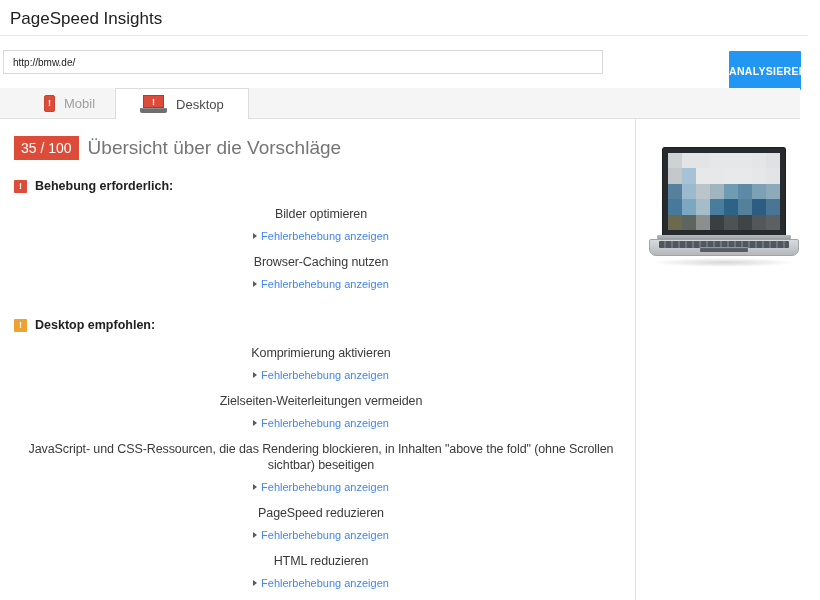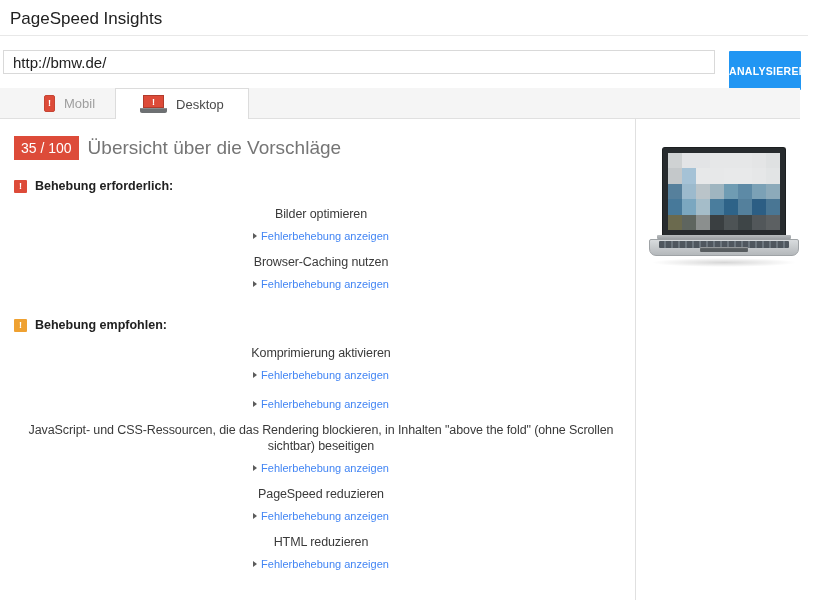--- a/index.html
+++ b/index.html
@@ -2,22 +2,22 @@
 <html style="--accent-blue: #2196f3; --link-blue: #4285f4; --download-link-blue: #4aa5e8; --error-red: #dd4b39; --warn-orange: #efa131; --pass-green: #36a04b; --tabbar-bg: #f5f5f5; --border-gray: #e0e0e0; --text-dark: #212121; --text-gray: #757575; --muted-tab: #9e9e9e;"><head>
 <meta charset="utf-8">
 <style>
   * { margin:0; padding:0; box-sizing:border-box; }
   html,body { width:820px; height:600px; background:#fff; overflow:hidden; }
   body { font-family:"Liberation Sans", sans-serif; position:relative; color:var(--text-dark); }
 
   .app-title { position:absolute; left:10px; top:9px; font-size:17px; color:var(--text-dark); }
   .header-rule { position:absolute; left:0; top:35px; width:808px; border-top:1px solid #e8e8e8; }
 
-  .url-input { position:absolute; left:3px; top:50px; width:712px; height:24px;
-    border:1px solid #d9d9d9; padding:8px 9px; font-size:15px; color:#212121;
+  .url-input { position:absolute; left:3px; top:50px; width:600px; height:24px;
+    border:1px solid #d9d9d9; padding:8px 9px; font-size:10px; color:#212121;
     font-family:"Liberation Sans", sans-serif; outline:none; }
   .analyze-btn { position:absolute; left:729px; top:51px; width:72px; height:39px;
     background:var(--accent-blue); color:#fff; border:none; font-size:10.5px; font-weight:bold;
     letter-spacing:.3px; font-family:"Liberation Sans", sans-serif; cursor:pointer; border-radius:1px; }
 
   .tabbar { position:absolute; left:0; top:88px; width:800px; height:31px;
     background:var(--tabbar-bg); border-bottom:1px solid var(--border-gray);
     display:flex; align-items:stretch; }
   .tab { display:flex; align-items:center; gap:9px; padding:0 20px; font-size:13px; cursor:pointer; }
   .tab-mobil { margin-left:24px; color:var(--muted-tab); }
@@ -120,31 +120,32 @@
     <div class="item">
       <div class="item-title">Browser-Caching nutzen</div>
       <a class="item-link">
         <span class="arrow"></span>
         <span class="lbl">Fehlerbehebung anzeigen</span>
       </a>
     </div>
 
     <div class="sec-label second">
       <span class="badge orange">!</span>
-      <span>Behebung empfohlen:</span>
+      <span>Desktop empfohlen:</span>
     </div>
 
     <div class="item">
       <div class="item-title">Komprimierung aktivieren</div>
       <a class="item-link">
         <span class="arrow"></span>
         <span class="lbl">Fehlerbehebung anzeigen</span>
       </a>
     </div>
     <div class="item">
+      <div class="item-title">Zielseiten-Weiterleitungen vermeiden</div>
       <a class="item-link">
         <span class="arrow"></span>
         <span class="lbl">Fehlerbehebung anzeigen</span>
       </a>
     </div>
     <div class="item">
       <div class="item-title">JavaScript- und CSS-Ressourcen, die das Rendering blockieren, in Inhalten "above the fold" (ohne Scrollen sichtbar) beseitigen</div>
       <a class="item-link">
         <span class="arrow"></span>
         <span class="lbl">Fehlerbehebung anzeigen</span>

